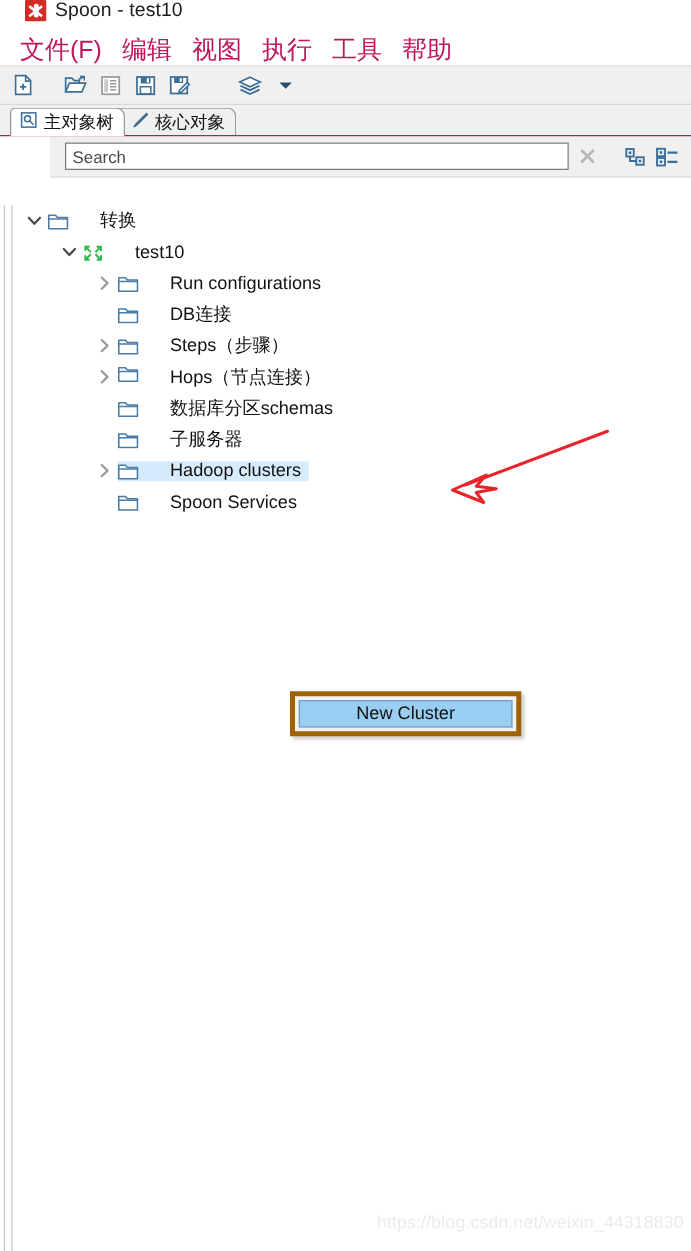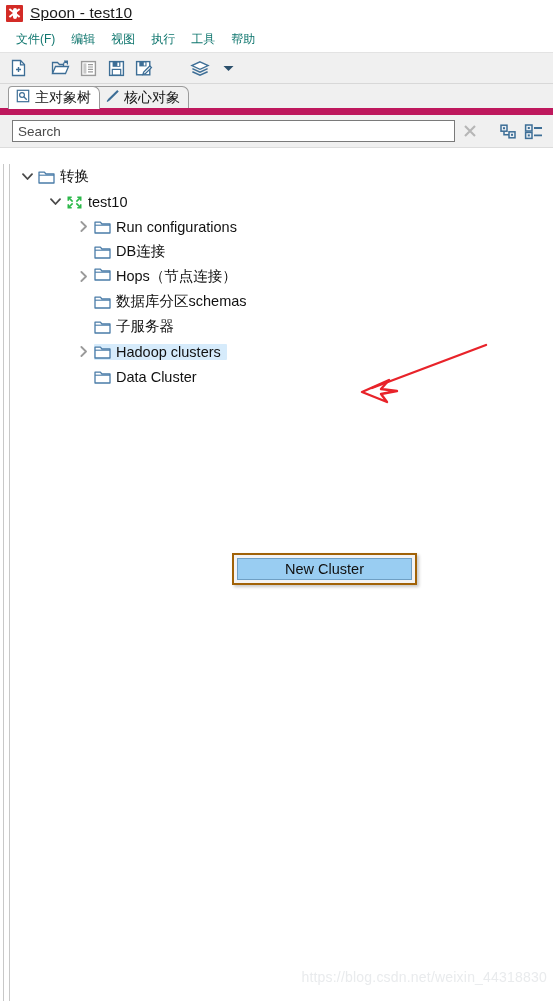--- a/index.html
+++ b/index.html
@@ -14,24 +14,23 @@
     font-size: 13px;
     color: #000000;
     overflow: hidden;
     position: relative;
   }
 
   
   .titlebar {
     height: 26px;
     display: flex;
-    align-items: center;
-    padding-left: 6px;
-    background: #ffffff;
-    text-decoration: underline;
+    align-items: flex-start;
+    padding-left: 20px;
+    background: #ffffff;
   }
   .app-logo {
     width: 17px;
     height: 17px;
     background: #d32b26;
     position: relative;
     flex: 0 0 auto;
     margin-right: 7px;
     border-radius: 1px;
   }
@@ -50,22 +49,22 @@
 
   
   .menubar {
     height: 26px;
     display: flex;
     align-items: center;
     padding-left: 8px;
     background: #ffffff;
   }
   .menu-item {
-    font-size: 12px;
-    color: #0f766e;
+    font-size: 20px;
+    color: #be185d;
     padding: 2px 8px 2px 8px;
     cursor: default;
     white-space: nowrap;
   }
 
   
   .toolbar {
     height: 30px;
     background: #f0f0f0;
     border-top: 1px solid #e3e3e3;
@@ -85,21 +84,21 @@
   .tb-sep { width: 10px; }
 
   
   .tabstrip {
     height: 24px;
     background: #f0f0f0;
     display: flex;
     align-items: flex-end;
     padding-left: 8px;
     position: relative;
-    border-bottom: 7px solid #be185d;
+    border-bottom: 1px solid #be185d;
   }
   .tab {
     height: 21px;
     display: flex;
     align-items: center;
     gap: 5px;
     padding: 0 8px 0 7px;
     font-size: 14px;
     color: #111;
     border: 1px solid #9a9a9a;
@@ -118,20 +117,21 @@
   .tab:not(.active) { margin-left: -10px; padding-left: 14px; z-index: 1; margin-top: 48px; }
 
   
   .searchrow {
     height: 32px;
     background: #f0f0f0;
     display: flex;
     align-items: center;
     padding: 0 6px 0 12px;
     border-bottom: 1px solid #dcdcdc;
+    margin-left: 40px;
   }
   .search-input {
     flex: 1 1 auto;
     height: 22px;
     border: 1px solid #7a7a7a;
     background: #ffffff;
     font-family: "Liberation Sans", sans-serif;
     font-size: 13.5px;
     color: #3f3f3f;
     padding: 0 5px;
@@ -194,36 +194,37 @@
     flex: 0 0 22px;
     display: flex;
     align-items: center;
     justify-content: center;
     color: #5a5a5a;
   }
   .node-label {
     font-size: 14.5px;
     color: #111111;
     padding-left: 6px;
+    margin-left: 20px;
   }
   .node-hl {
     background: #d6ebfb;
     padding-right: 6px;
     border-radius: 1px;
   }
   .fold-icon { width: 16px; height: 14px; flex: 0 0 16px; }
 
   
   .ctxmenu {
     position: absolute;
     left: 232px;
     top: 389px;
     width: 185px;
     background: #f3f3f3;
-    border: 2px solid #a16207;
+    border: 4px solid #a16207;
     box-shadow: 2px 2px 3px rgba(0,0,0,.22);
     padding: 3px 3px;
     box-sizing: border-box;
     z-index: 30;
   }
   .ctx-item {
     height: 22px;
     background: #99cdf2;
     border: 1px solid #6f9fc4;
     display: flex;
@@ -446,70 +447,84 @@
             </svg></span>
           <span class="node-label">DB连接</span>
         </span>
       </div>
       <div class="node" style="padding-left: 62px;">
         <span class="twisty">
           <svg width="9" height="11" viewBox="0 0 9 11">
             <path d="M2.4 1L7 5.5 2.4 10" fill="none" stroke="#9a9a9a" stroke-width="1.8" stroke-linecap="round" stroke-linejoin="round"></path>
           </svg>
         </span>
-        <span style="display: flex; align-items: flex-start;">
-          <span class="fold-icon"><svg width="17" height="14" viewBox="0 0 17 14">
-              <path d="M1 2.2h5.4l1.5 1.8h8.1v9H1z" fill="#ffffff" stroke="#4a7ca8" stroke-width="1.3" stroke-linejoin="round"></path>
-              <path d="M1 5.2h15" stroke="#4a7ca8" stroke-width="1.1"></path>
-            </svg></span>
-          <span class="node-label">Hops（节点连接）</span>
-        </span>
-      </div>
-      <div class="node" style="padding-left: 62px;">
-        <span class="twisty"></span>
-        <span style="display: flex; align-items: center;">
-          <span class="fold-icon"><svg width="17" height="14" viewBox="0 0 17 14">
-              <path d="M1 2.2h5.4l1.5 1.8h8.1v9H1z" fill="#ffffff" stroke="#4a7ca8" stroke-width="1.3" stroke-linejoin="round"></path>
-              <path d="M1 5.2h15" stroke="#4a7ca8" stroke-width="1.1"></path>
-            </svg></span>
-          <span class="node-label">数据库分区schemas</span>
-        </span>
-      </div>
-      <div class="node" style="padding-left: 62px; text-align: right;">
-        <span class="twisty"></span>
-        <span style="display: flex; align-items: center;">
-          <span class="fold-icon"><svg width="17" height="14" viewBox="0 0 17 14">
-              <path d="M1 2.2h5.4l1.5 1.8h8.1v9H1z" fill="#ffffff" stroke="#4a7ca8" stroke-width="1.3" stroke-linejoin="round"></path>
-              <path d="M1 5.2h15" stroke="#4a7ca8" stroke-width="1.1"></path>
-            </svg></span>
-          <span class="node-label">子服务器</span>
+        <span style="display: flex; align-items: center;">
+          <span class="fold-icon"><svg width="17" height="14" viewBox="0 0 17 14">
+              <path d="M1 2.2h5.4l1.5 1.8h8.1v9H1z" fill="#ffffff" stroke="#4a7ca8" stroke-width="1.3" stroke-linejoin="round"></path>
+              <path d="M1 5.2h15" stroke="#4a7ca8" stroke-width="1.1"></path>
+            </svg></span>
+          <span class="node-label">Steps（步骤）</span>
         </span>
       </div>
       <div class="node" style="padding-left: 62px;">
         <span class="twisty">
           <svg width="9" height="11" viewBox="0 0 9 11">
             <path d="M2.4 1L7 5.5 2.4 10" fill="none" stroke="#9a9a9a" stroke-width="1.8" stroke-linecap="round" stroke-linejoin="round"></path>
           </svg>
         </span>
+        <span style="display: flex; align-items: flex-start;">
+          <span class="fold-icon"><svg width="17" height="14" viewBox="0 0 17 14">
+              <path d="M1 2.2h5.4l1.5 1.8h8.1v9H1z" fill="#ffffff" stroke="#4a7ca8" stroke-width="1.3" stroke-linejoin="round"></path>
+              <path d="M1 5.2h15" stroke="#4a7ca8" stroke-width="1.1"></path>
+            </svg></span>
+          <span class="node-label">Hops（节点连接）</span>
+        </span>
+      </div>
+      <div class="node" style="padding-left: 62px;">
+        <span class="twisty"></span>
+        <span style="display: flex; align-items: center;">
+          <span class="fold-icon"><svg width="17" height="14" viewBox="0 0 17 14">
+              <path d="M1 2.2h5.4l1.5 1.8h8.1v9H1z" fill="#ffffff" stroke="#4a7ca8" stroke-width="1.3" stroke-linejoin="round"></path>
+              <path d="M1 5.2h15" stroke="#4a7ca8" stroke-width="1.1"></path>
+            </svg></span>
+          <span class="node-label">数据库分区schemas</span>
+        </span>
+      </div>
+      <div class="node" style="padding-left: 62px; text-align: right;">
+        <span class="twisty"></span>
+        <span style="display: flex; align-items: center;">
+          <span class="fold-icon"><svg width="17" height="14" viewBox="0 0 17 14">
+              <path d="M1 2.2h5.4l1.5 1.8h8.1v9H1z" fill="#ffffff" stroke="#4a7ca8" stroke-width="1.3" stroke-linejoin="round"></path>
+              <path d="M1 5.2h15" stroke="#4a7ca8" stroke-width="1.1"></path>
+            </svg></span>
+          <span class="node-label">子服务器</span>
+        </span>
+      </div>
+      <div class="node" style="padding-left: 62px;">
+        <span class="twisty">
+          <svg width="9" height="11" viewBox="0 0 9 11">
+            <path d="M2.4 1L7 5.5 2.4 10" fill="none" stroke="#9a9a9a" stroke-width="1.8" stroke-linecap="round" stroke-linejoin="round"></path>
+          </svg>
+        </span>
         <span class="node-hl" style="display: flex; align-items: center;">
           <span class="fold-icon"><svg width="17" height="14" viewBox="0 0 17 14">
               <path d="M1 2.2h5.4l1.5 1.8h8.1v9H1z" fill="#ffffff" stroke="#4a7ca8" stroke-width="1.3" stroke-linejoin="round"></path>
               <path d="M1 5.2h15" stroke="#4a7ca8" stroke-width="1.1"></path>
             </svg></span>
           <span class="node-label">Hadoop clusters</span>
         </span>
       </div>
       <div class="node" style="padding-left: 62px;">
         <span class="twisty"></span>
         <span style="display: flex; align-items: center;">
           <span class="fold-icon"><svg width="17" height="14" viewBox="0 0 17 14">
               <path d="M1 2.2h5.4l1.5 1.8h8.1v9H1z" fill="#ffffff" stroke="#4a7ca8" stroke-width="1.3" stroke-linejoin="round"></path>
               <path d="M1 5.2h15" stroke="#4a7ca8" stroke-width="1.1"></path>
             </svg></span>
-          <span class="node-label">Data Cluster</span>
+          <span class="node-label">Spoon Services</span>
         </span>
       </div>
     </div>
 
   <div class="ctxmenu">
     <div class="ctx-item">New Cluster</div>
   </div>
 
   <svg class="anno" viewBox="0 0 553 1001">
     <g transform="translate(0,-164)">

